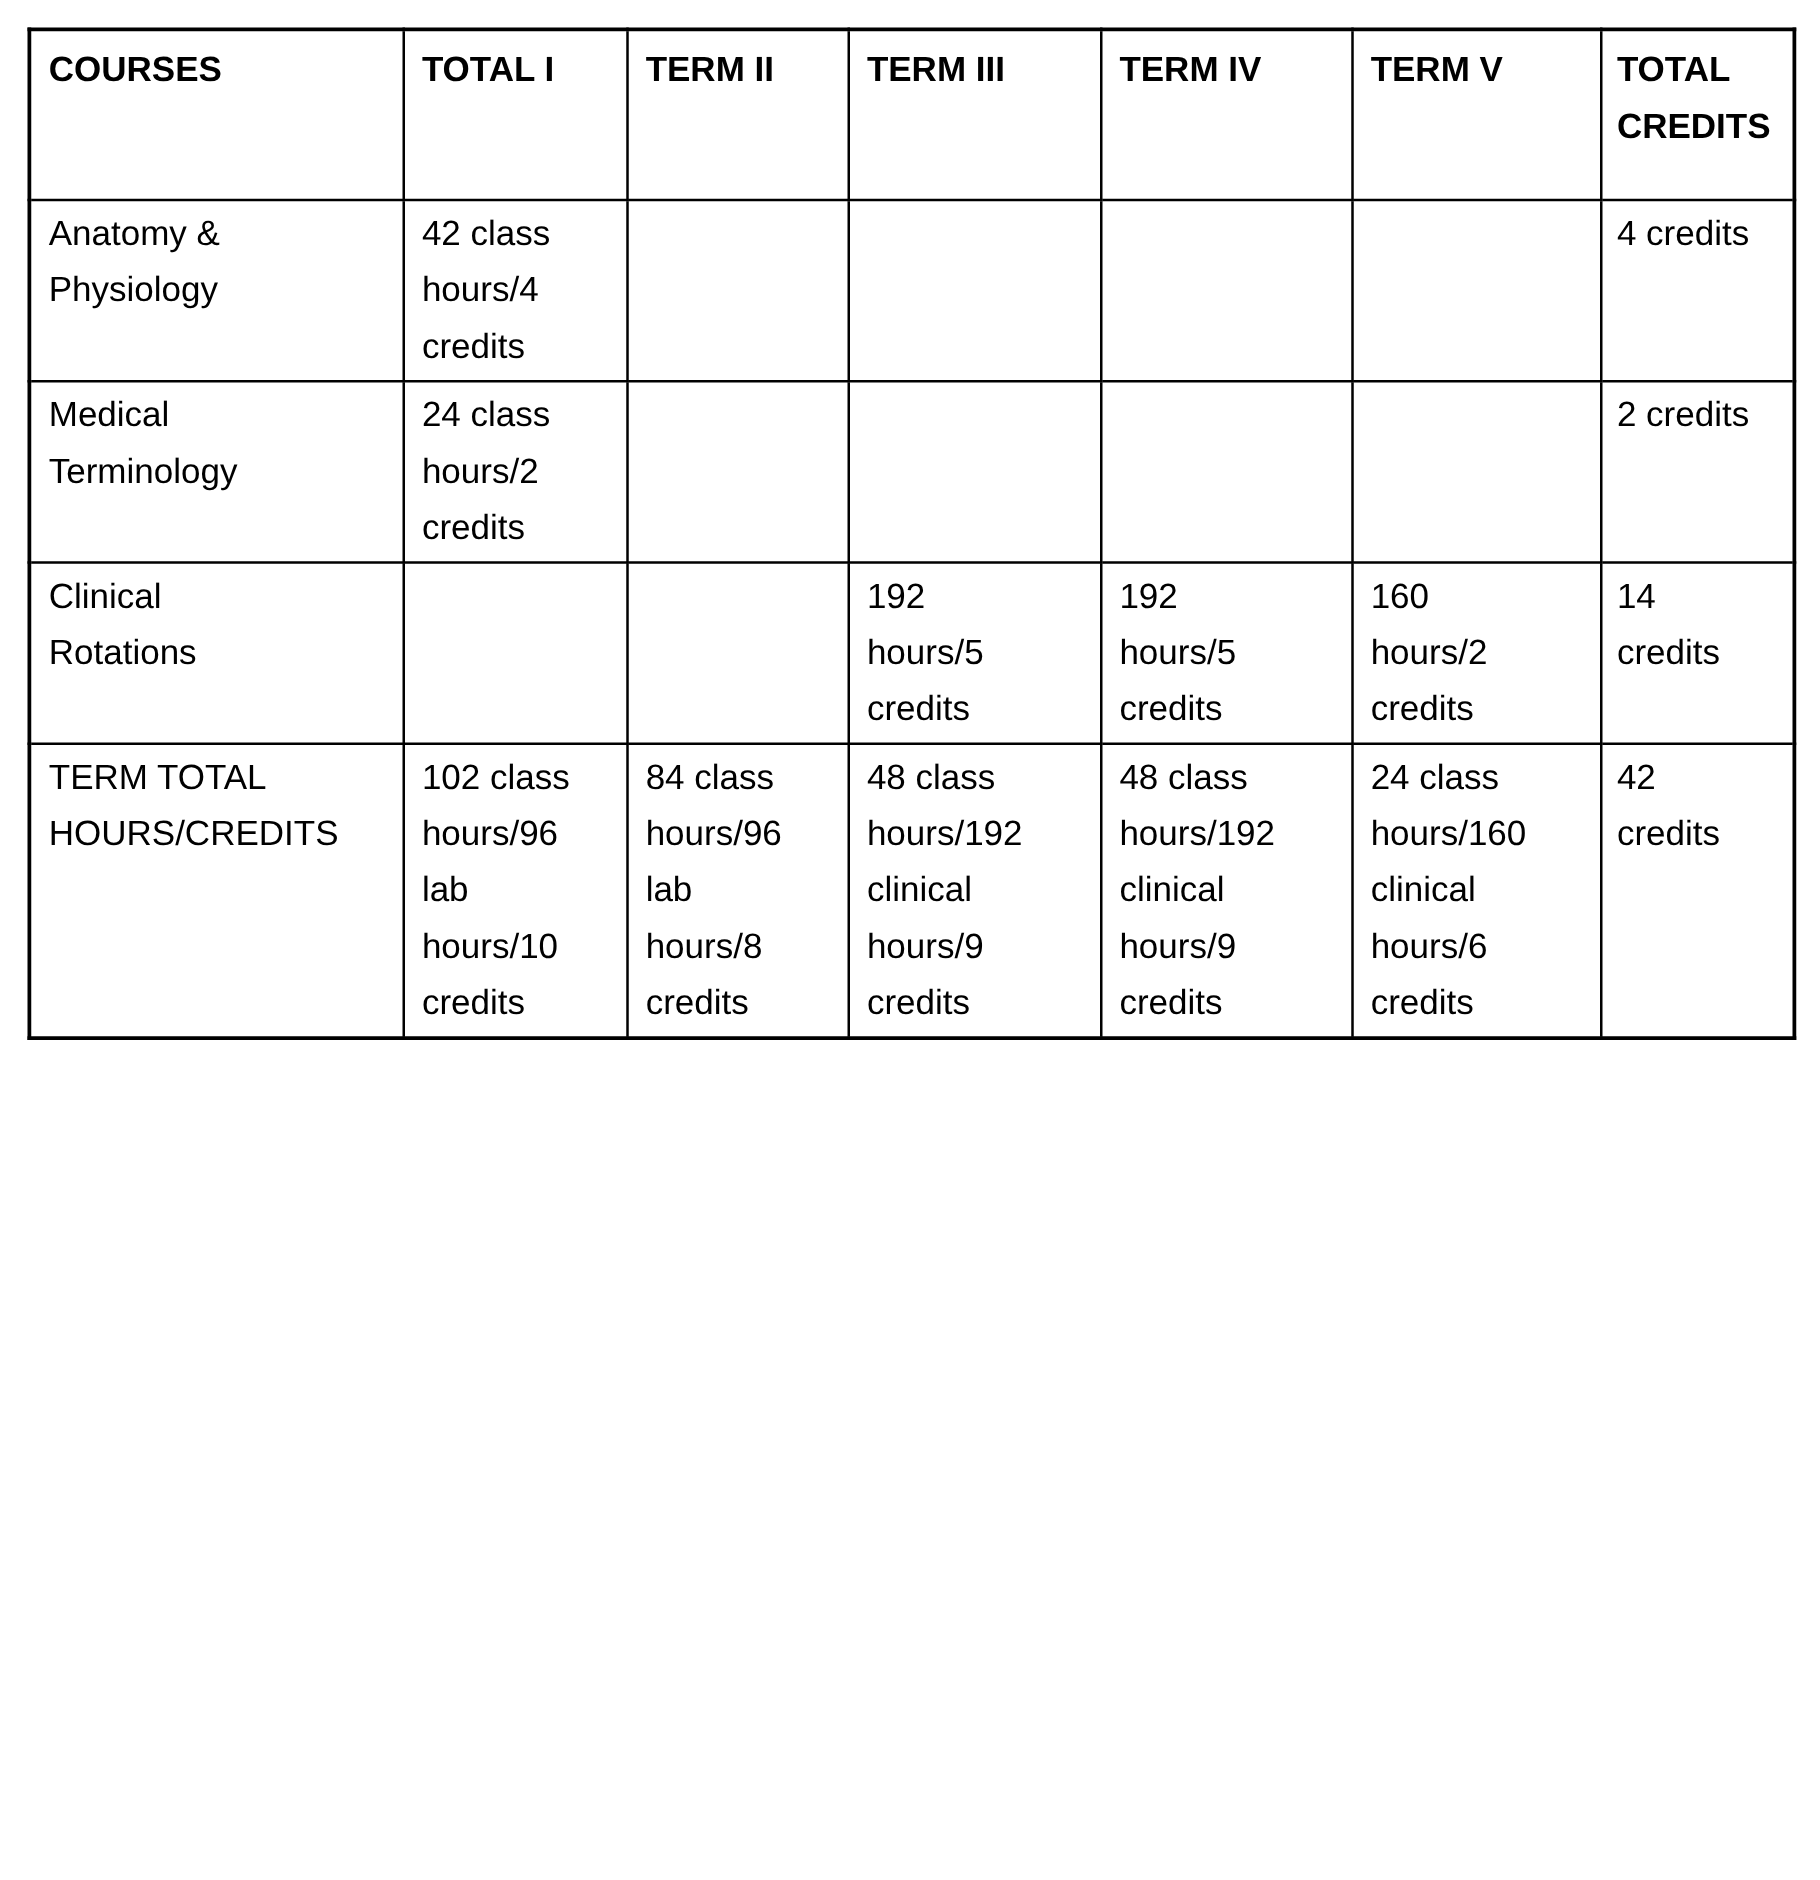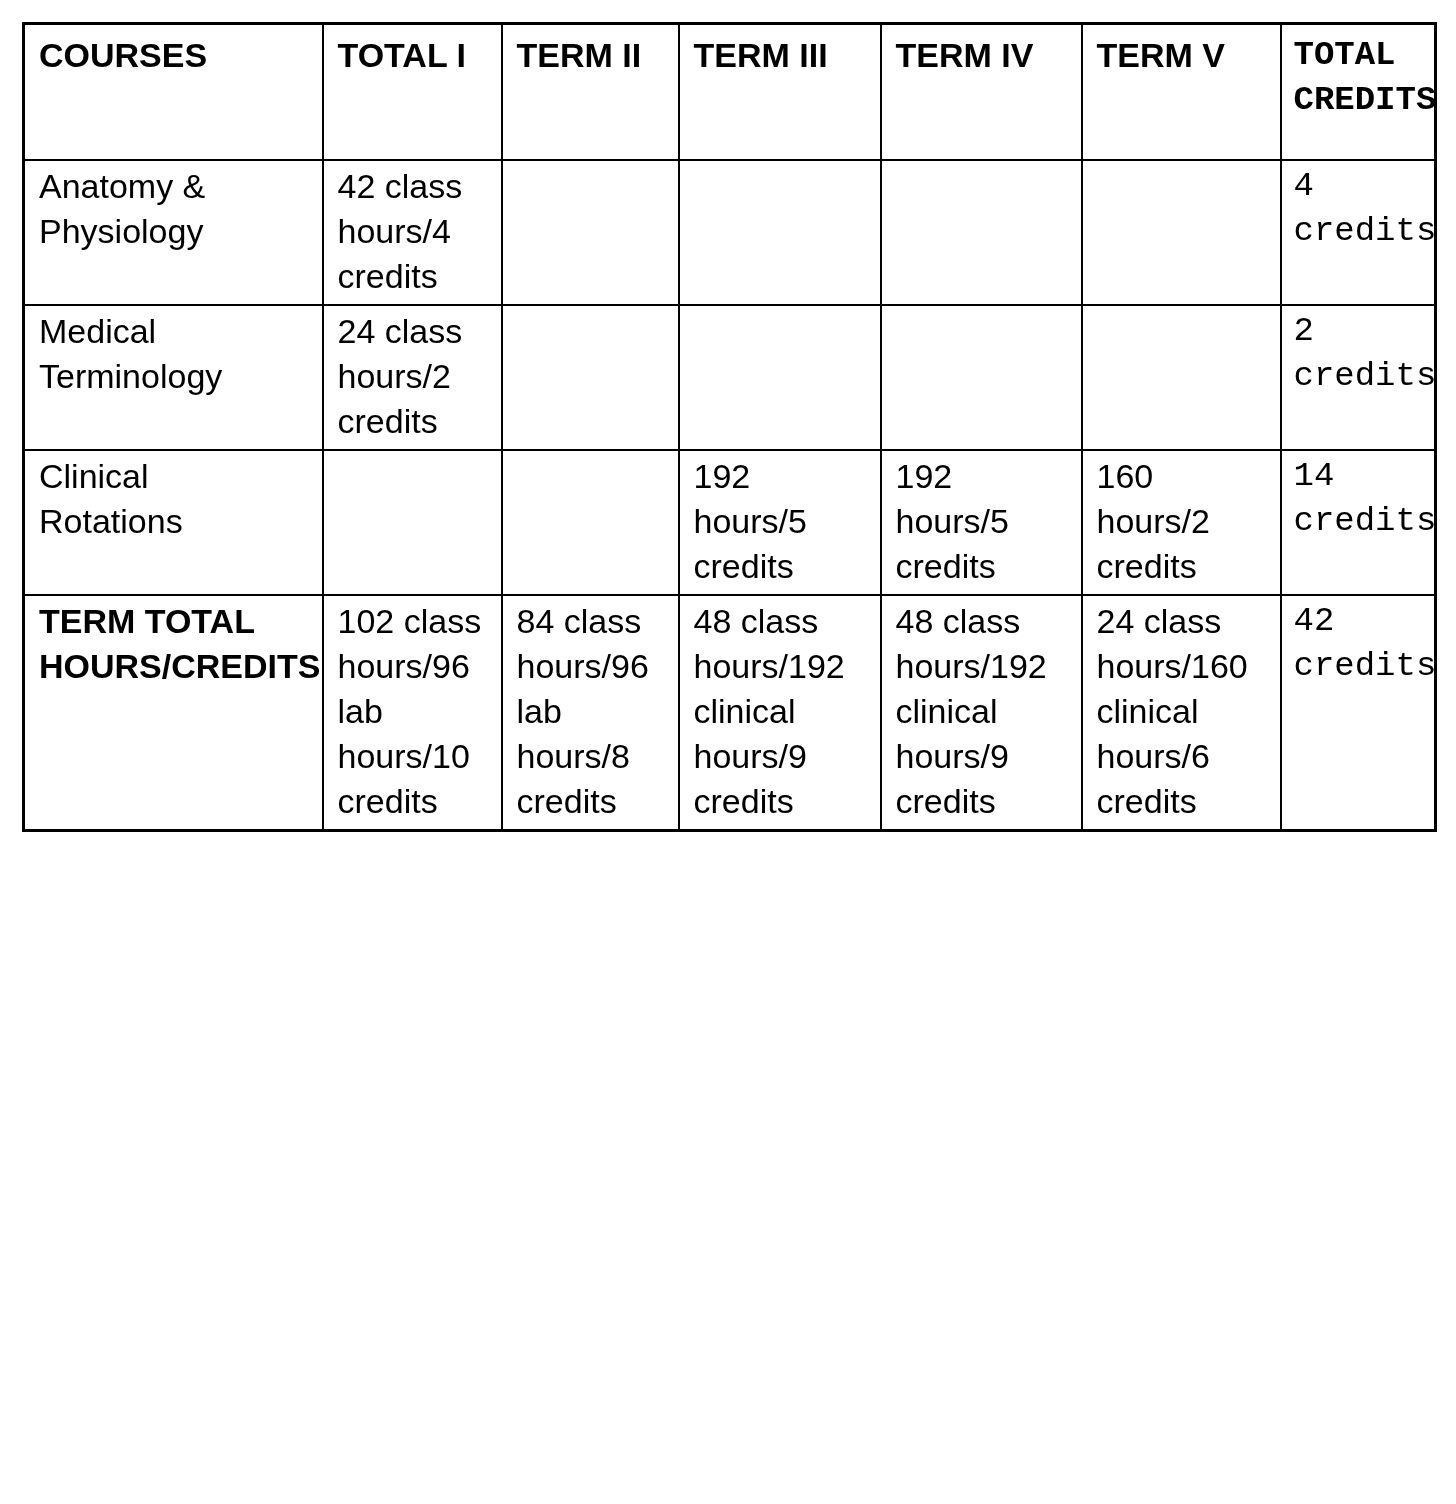--- a/index.html
+++ b/index.html
@@ -14,21 +14,21 @@
     color: #000000;
   }
   .page {
     padding: 22px 22px 0 22px;
   }
   table.curriculum {
     border-collapse: collapse;
     table-layout: fixed;
     width: 1412px;
     border: 3px solid #000000;
-    font-size: 34px;
+    font-size: 28px;
     line-height: 45px;
   }
   col.c0 { width: 299px; }
   col.c1 { width: 179px; }
   col.c2 { width: 177px; }
   col.c3 { width: 202px; }
   col.c4 { width: 201px; }
   col.c5 { width: 199px; }
   col.c6 { width: 155px; }
   th, td {
@@ -41,24 +41,23 @@
   }
   thead th {
     font-weight: bold;
     height: 136px;
     box-sizing: border-box;
     padding-top: 8px;
   }
   td:last-child, th:last-child {
     padding-left: 12px;
     padding-right: 21px;
-    font-family: Liberation Mono, monospace;
   }
   tbody tr:last-child td:first-child {
-    font-weight: bold;
+    font-weight: normal;
   }
 </style>
 </head>
 <body>
 
 <div class="page">
   <table class="curriculum">
     <colgroup>
       <col class="c0">
         <col class="c1">

